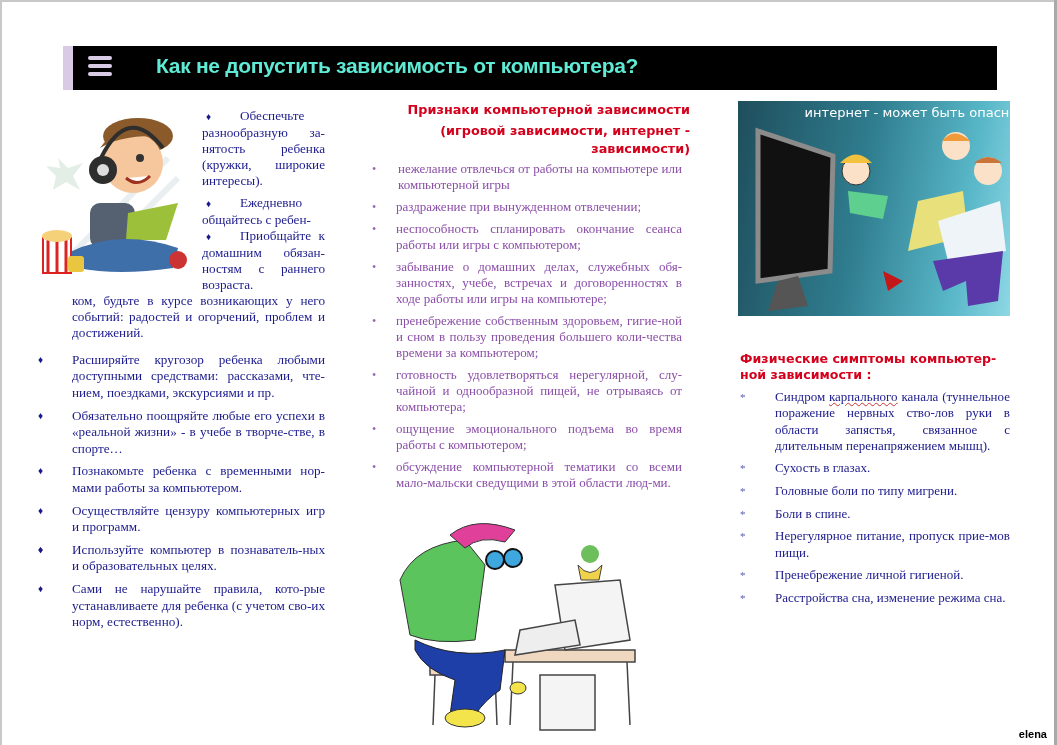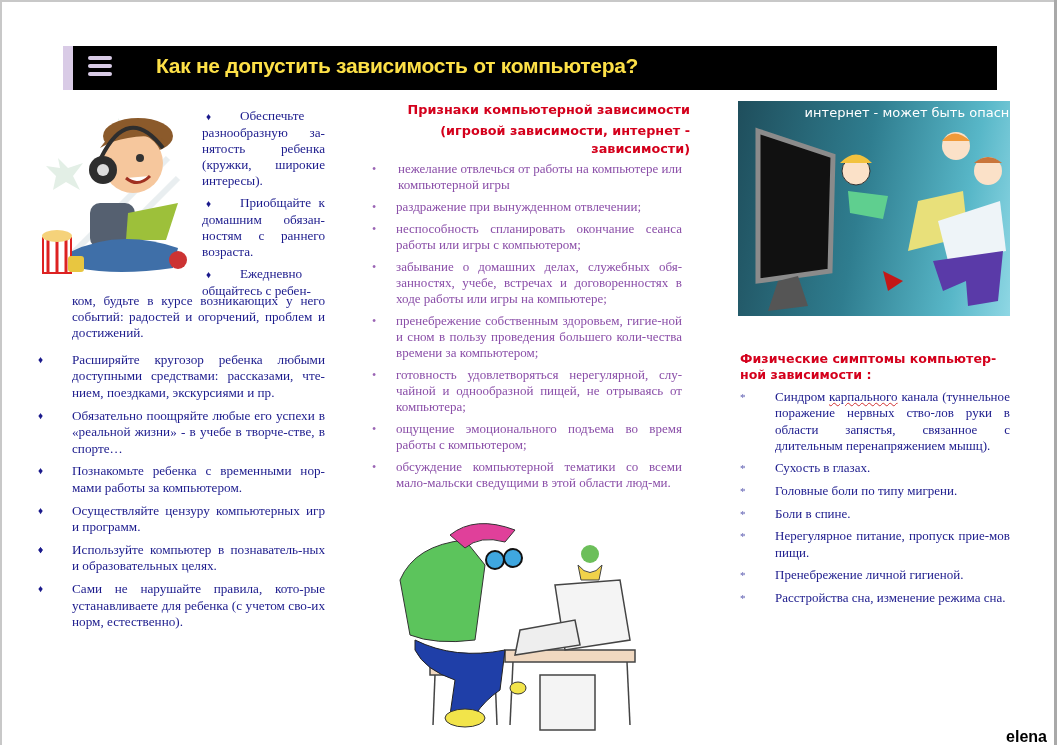--- a/index.html
+++ b/index.html
@@ -5,21 +5,21 @@
   html, body { margin:0; padding:0; }
   body { width:1057px; height:745px; background:#ffffff; position:relative; overflow:hidden; font-family:"Liberation Serif", serif; }
   .page-edge-top { position:absolute; left:0; top:0; width:1057px; height:2px; background:#c8c8c8; }
   .page-edge-left { position:absolute; left:0; top:0; width:2px; height:745px; background:#c8c8c8; }
   .page-edge-right { position:absolute; right:0; top:0; width:3px; height:745px; background:#a9a9a9; }
 
   .header-bar { position:absolute; left:63px; top:46px; width:934px; height:44px; background:#000; }
   .header-accent { position:absolute; left:0; top:0; width:10px; height:44px; background:#d9cbe6; }
   .menu-icon { position:absolute; left:25px; top:10px; width:24px; height:22px; }
   .menu-icon span { display:block; height:4px; border-radius:2px; background:#d9cbe6; margin-bottom:4px; }
-  .header-title { position:absolute; left:93px; top:8px; color:#fde047; font-family:"Liberation Sans", sans-serif; font-weight:bold; font-size:21px; letter-spacing:-0.3px; white-space:nowrap; }
+  .header-title { position:absolute; left:93px; top:8px; color:#5eead4; font-family:"Liberation Sans", sans-serif; font-weight:bold; font-size:21px; letter-spacing:-0.3px; white-space:nowrap; }
 
   
   .boy-illustration { position:absolute; left:28px; top:108px; width:165px; height:175px; }
   .col-left-top { position:absolute; left:202px; top:108px; width:123px; color:#1b1a8c; font-size:13.2px; line-height:16px; text-align:justify; }
   .col-left-top p { margin:0 0 6px 0; }
   .col-left-top .diamond { display:inline-block; width:38px; text-align:left; padding-left:4px; box-sizing:border-box; font-size:10px; }
   .col-left-wrap { position:absolute; left:72px; top:293px; width:253px; color:#1b1a8c; font-size:13.2px; line-height:16px; text-align:justify; }
   .left-list { position:absolute; left:38px; top:352px; width:287px; list-style:none; margin:0; padding:0; color:#1b1a8c; font-size:13.2px; line-height:16.4px; }
   .left-list li { position:relative; padding-left:34px; margin-bottom:6.5px; text-align:justify; }
   .left-list li .bullet { position:absolute; left:0; top:0; font-size:10px; }
@@ -37,21 +37,21 @@
 
   
   .internet-image { position:absolute; left:738px; top:101px; width:272px; height:215px; background:linear-gradient(100deg,#1f4e5c 0%,#2f7d8f 45%,#58b7c8 80%,#8fd7e4 100%); overflow:hidden; }
   .internet-caption { position:absolute; left:0; top:4px; width:100%; text-align:center; color:#fff; font-family:"DejaVu Sans", sans-serif; font-size:13px;padding-left:43px; }
   .right-heading { position:absolute; left:740px; top:351px; width:268px; text-align:left; color:#d4001c; font-family:"DejaVu Sans", sans-serif; font-weight:bold; font-size:12.6px; line-height:16px; }
   .right-list { position:absolute; left:740px; top:389px; width:270px; list-style:none; margin:0; padding:0; color:#1b1a8c; font-size:13px; line-height:16.3px; }
   .right-list li { position:relative; padding-left:35px; margin-bottom:6.3px; text-align:justify; }
   .right-list li .bullet { position:absolute; left:0; top:0; font-size:11px; color:#5a5ab0; }
   .squiggle { text-decoration:underline wavy #d03030; text-decoration-thickness:1px; }
 
-  .author-label { position:absolute; right:10px; top:728px; font-family:"Liberation Sans", sans-serif; font-weight:bold; font-size:16px; color:#000; -webkit-text-stroke:0; text-shadow:0 0 1px #fff; }
+  .author-label { position:absolute; right:10px; top:728px; font-family:"Liberation Sans", sans-serif; font-weight:bold; font-size:11px; color:#000; -webkit-text-stroke:0; text-shadow:0 0 1px #fff; }
 </style>
 </head>
 <body>
 
 <div class="page-edge-top"></div>
 <div class="page-edge-left"></div>
 <div class="page-edge-right"></div>
 
 <div class="header-bar">
   <div class="header-accent"></div>
@@ -87,22 +87,22 @@
       <line x1="29" y1="132" x2="29" y2="164"></line>
       <line x1="38" y1="132" x2="38" y2="164"></line>
     </g>
   <ellipse cx="29" cy="128" rx="15" ry="6" fill="#f5d27a"></ellipse>
   <rect x="40" y="148" width="16" height="16" rx="3" fill="#e8c640"></rect>
   <circle cx="150" cy="152" r="9" fill="#c33"></circle>
 </svg>
 
 <div class="col-left-top">
   <p><span class="diamond">♦</span><span>Обеспечьте разнообразную за-нятость ребенка (кружки, широкие интересы).</span></p>
+  <p style="margin:0"><span class="diamond">♦</span><span>Ежедневно общайтесь с ребен-</span></p>
   <p><span class="diamond">♦</span><span>Приобщайте к домашним обязан-ностям с раннего возраста.</span></p>
-  <p style="margin:0"><span class="diamond">♦</span><span>Ежедневно общайтесь с ребен-</span></p>
 </div>
 <div class="col-left-wrap">ком, будьте в курсе возникающих у него событий: радостей и огорчений,  проблем и достижений.</div>
 
 <ul class="left-list">
   <li><span class="bullet">♦</span><span>Расширяйте кругозор ребенка любыми доступными средствами: рассказами, чте-нием, поездками, экскурсиями и пр.</span></li>
   <li><span class="bullet">♦</span><span>Обязательно поощряйте любые его успехи в «реальной жизни» - в учебе в творче-стве, в спорте…</span></li>
   <li><span class="bullet">♦</span><span>Познакомьте ребенка с временными нор-мами работы за компьютером.</span></li>
   <li><span class="bullet">♦</span><span>Осуществляйте цензуру компьютерных игр и программ.</span></li>
   <li><span class="bullet">♦</span></li>
   <li><span class="bullet">♦</span><span>Используйте компьютер в познаватель-ных и образовательных целях.</span></li>

